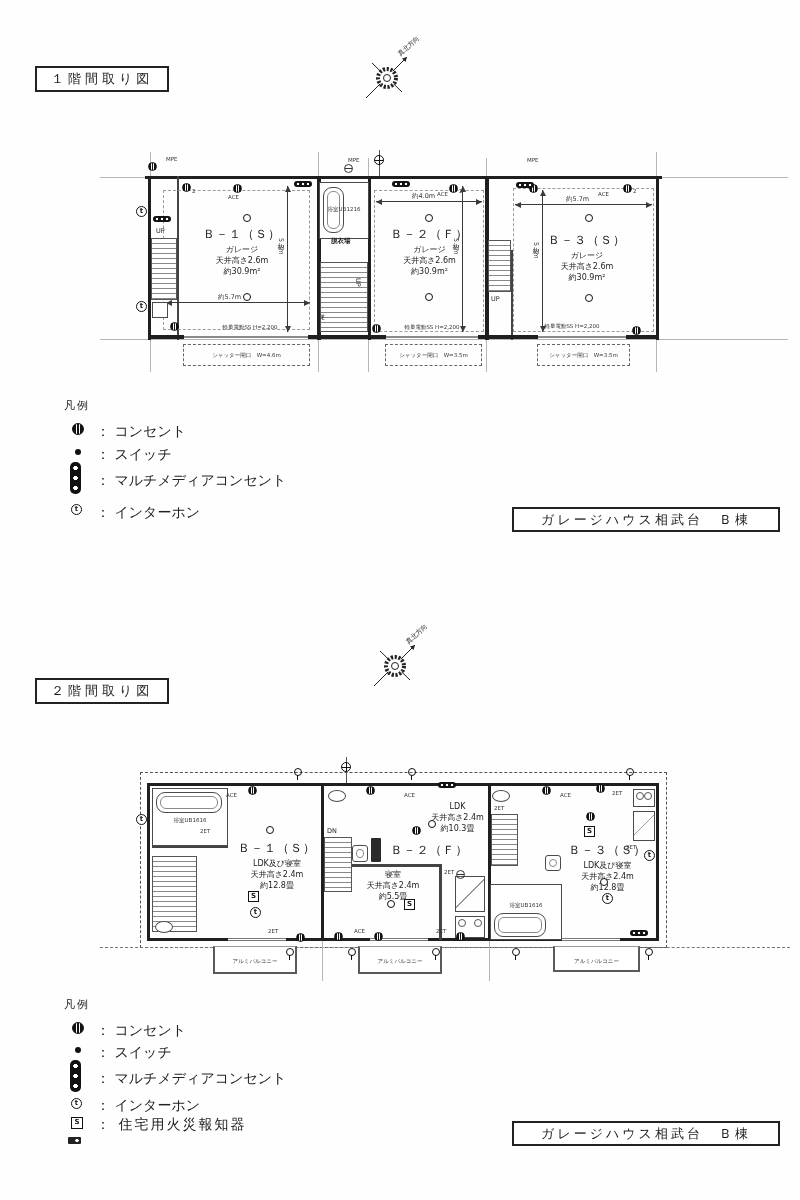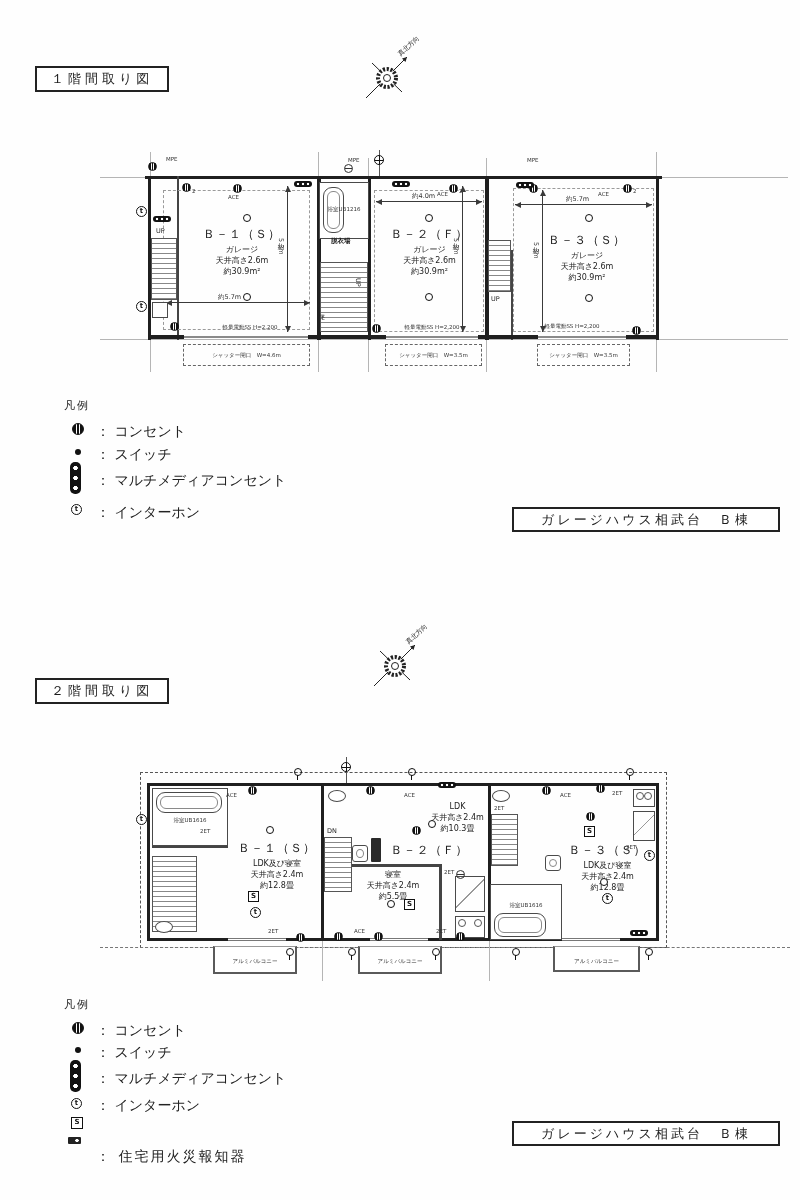--- a/index.html
+++ b/index.html
@@ -377,20 +377,20 @@
   <div class="t11" style="left:64px;top:997px;letter-spacing:2px;">凡例</div>
   <div class="sym-outlet lg" style="left:72px;top:1022px;"></div>
   <div class="t9" style="left:96px;top:1022px;">： コンセント</div>
   <div class="sym-switch lg" style="left:75px;top:1047px;"></div>
   <div class="t9" style="left:96px;top:1044px;">： スイッチ</div>
   <div class="sym-mm-v" style="left:70px;top:1060px;"></div>
   <div class="t9" style="left:96px;top:1070px;">： マルチメディアコンセント</div>
   <div class="sym-intercom" style="left:71px;top:1098px;">t</div>
   <div class="t9" style="left:96px;top:1097px;">： インターホン</div>
   <div class="sym-fire" style="left:71px;top:1117px;width:12px;height:12px;line-height:9.5px;">S</div>
-  <div class="t9" style="left:96px;top:1116px;letter-spacing:2px;margin-top:32px;">： 住宅用火災報知器</div>
+  <div class="t9" style="left:96px;top:1116px;letter-spacing:2px;">： 住宅用火災報知器</div>
   <div class="sym-extra" style="left:68px;top:1137px;"></div>
 
   <div class="project-box" style="left:512px;top:1121px;">
     <span>ガレージハウス相武台　Ｂ棟</span>
   </div>
 
 </div>
 
 </body></html>

